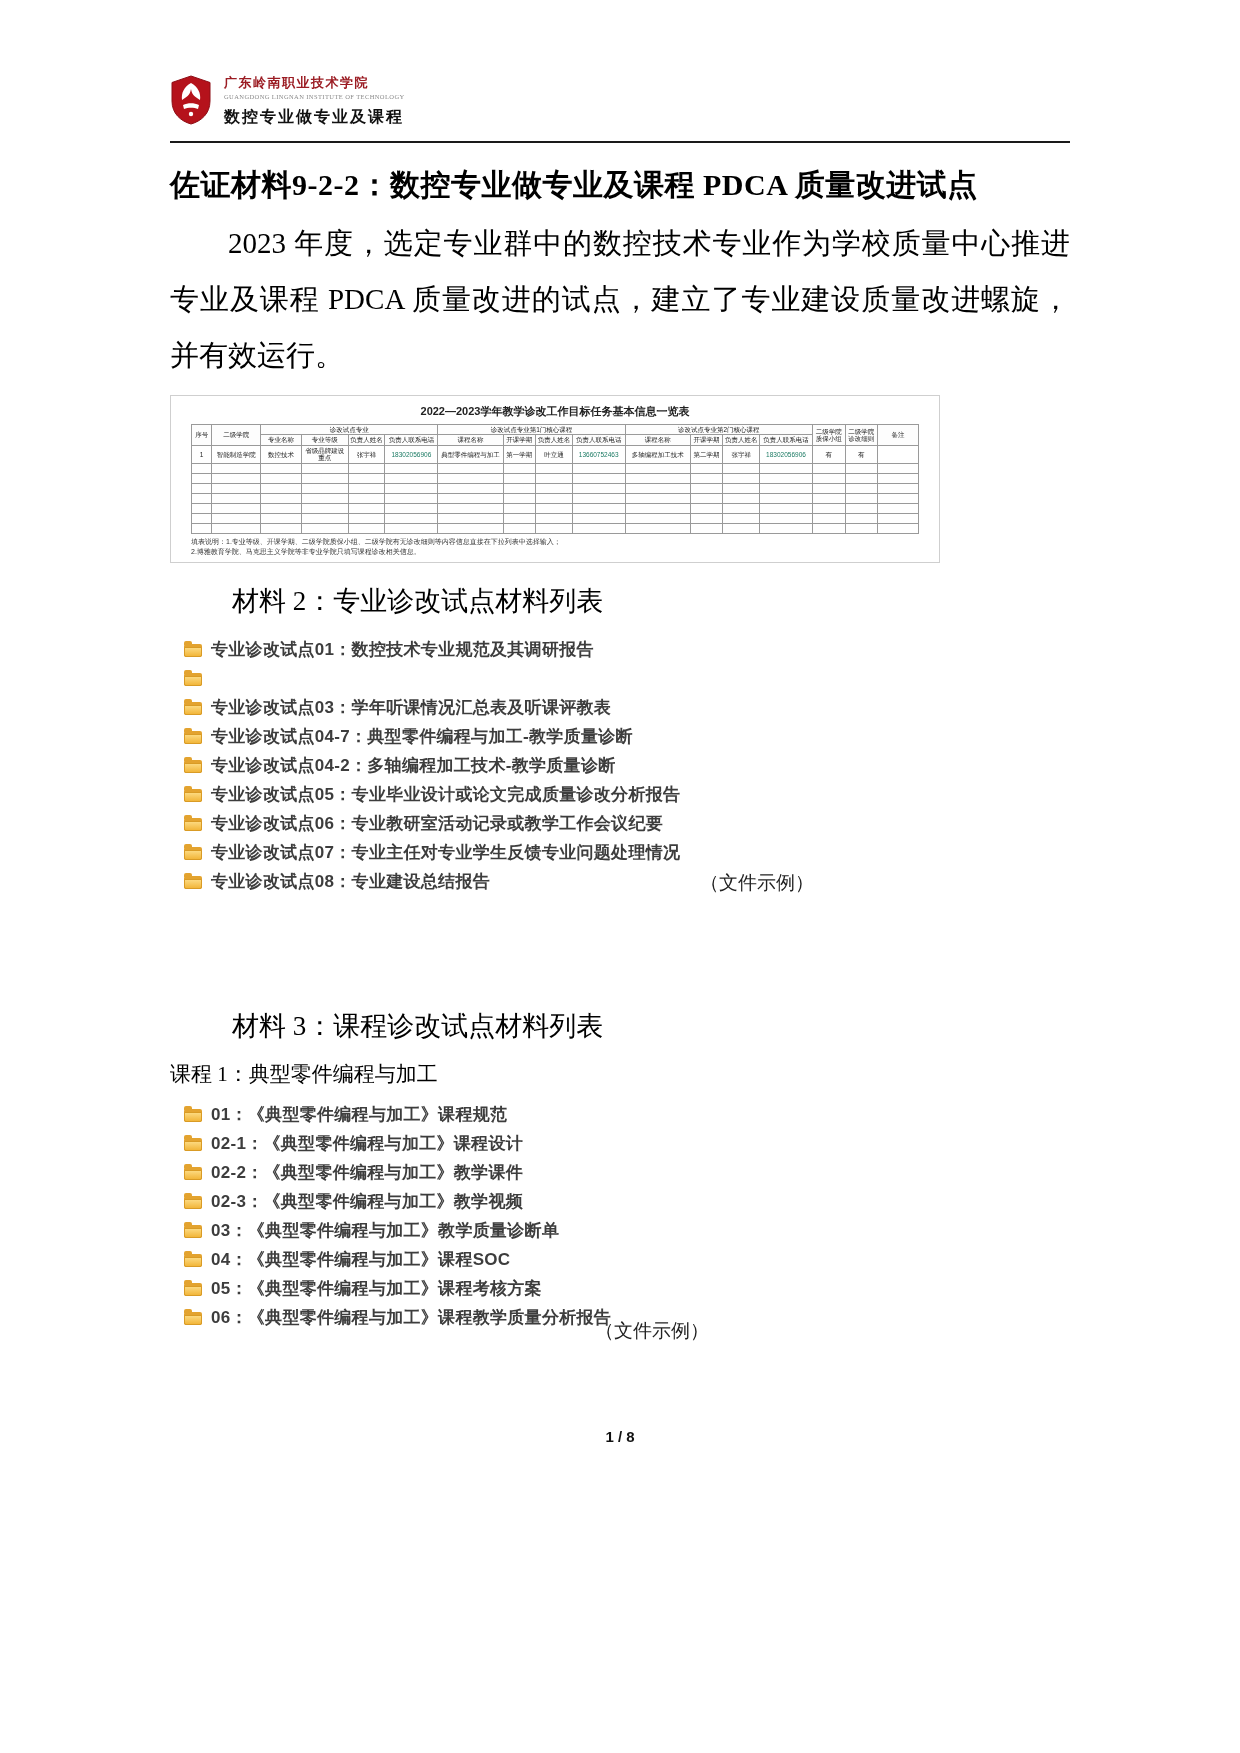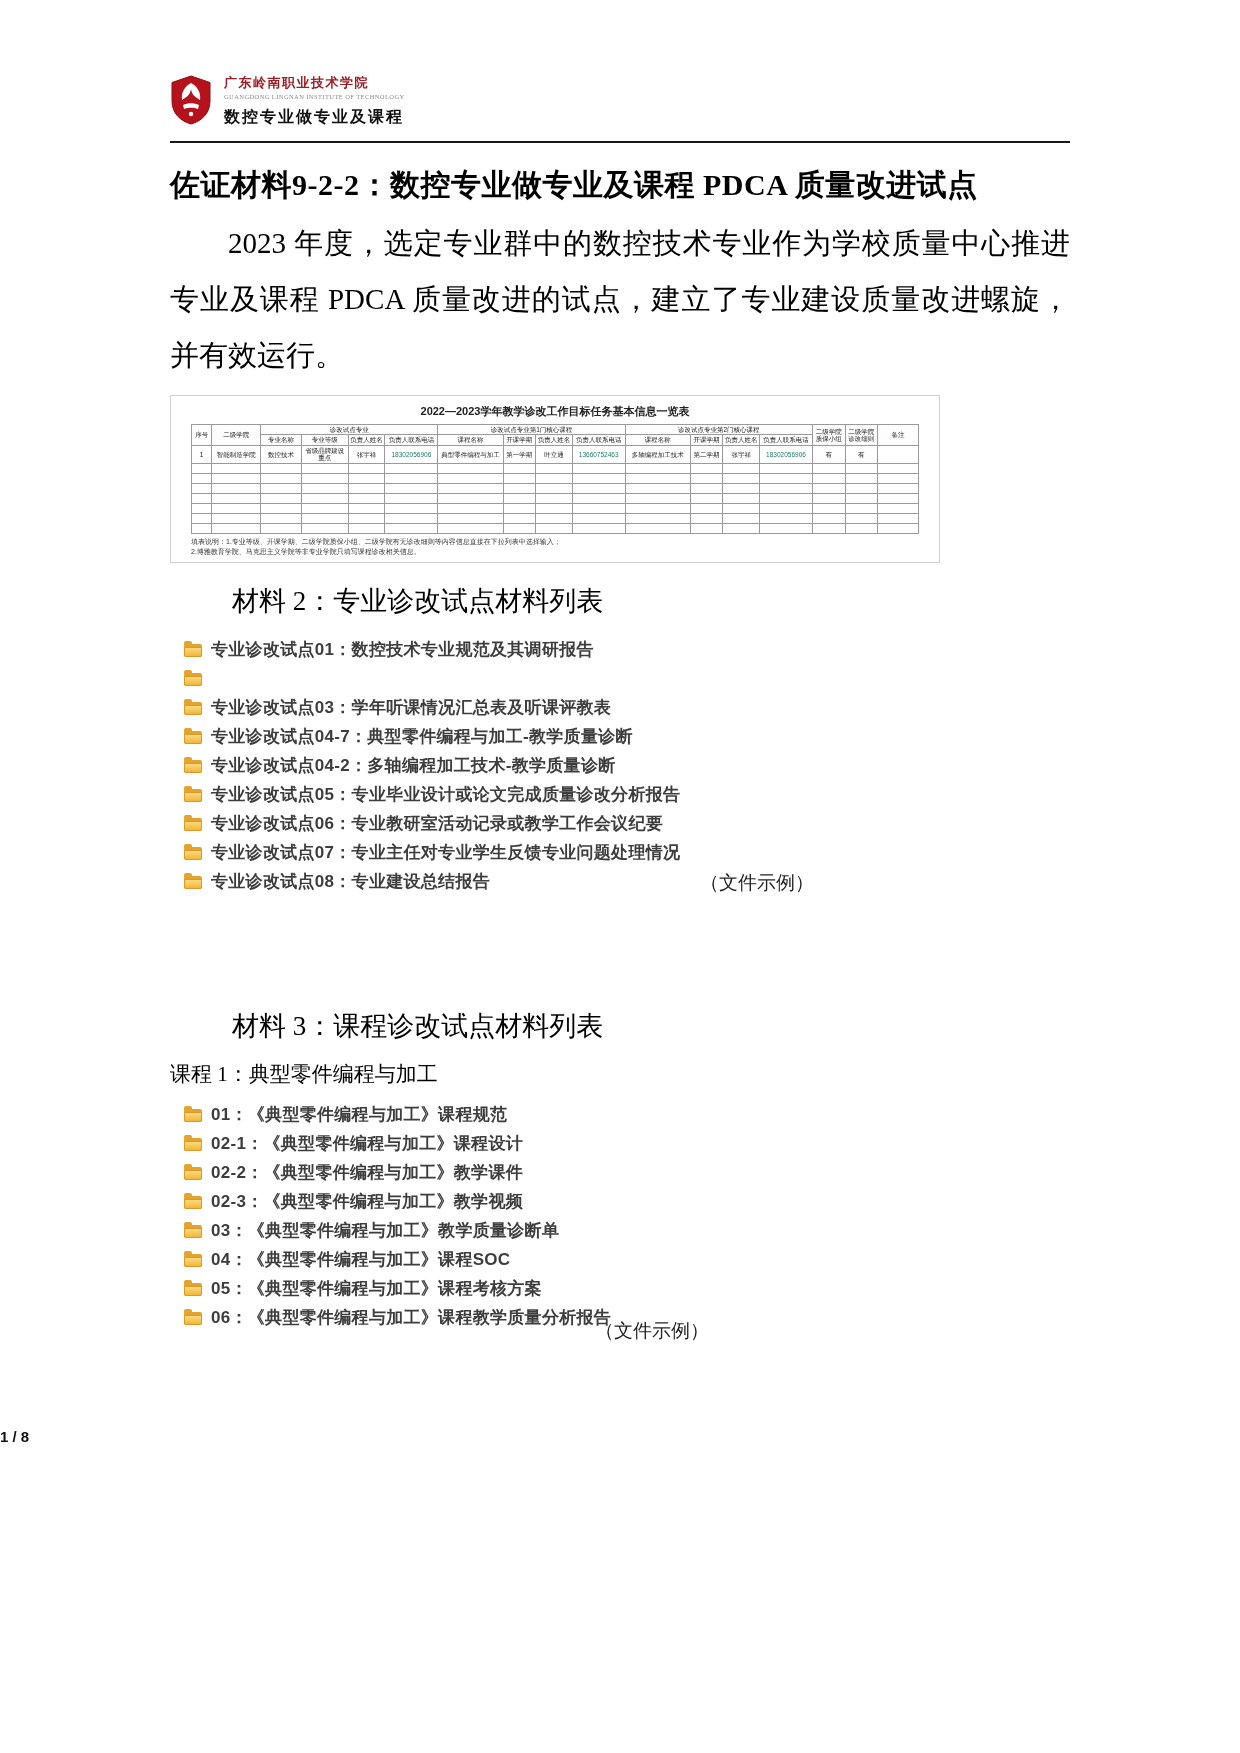--- a/index.html
+++ b/index.html
@@ -50,21 +50,21 @@
   .fi-back{position:absolute;left:0;right:0;top:1px;bottom:0;background:#e3a32f;border-radius:2px;display:block;}
   .fi-back::before{content:"";position:absolute;top:-3px;left:0;width:8px;height:4px;background:#e3a32f;border-radius:2px 2px 0 0;}
   .fi-front{position:absolute;left:0;right:0;bottom:0;height:10px;display:block;
     background:linear-gradient(#fcd97f,#f2b63a);border:1px solid #d99b25;border-radius:1px 1px 2px 2px;box-sizing:border-box;}
 
   .file-example{font-size:19px;color:#222;font-family:"Liberation Serif","DejaVu Serif",serif;}
   #example1{margin:-26px 0 0 530px;}
   #example2{margin:-14px 0 0 425px;}
 
   
-  .page-number{position:absolute;top:1428px;left:0;width:1240px;
+  .page-number{position:absolute;top:1428px;left:0;width:1240px;text-align:center;
     font-size:15px;font-weight:bold;color:#111;font-family:"Liberation Sans","DejaVu Sans",sans-serif;}
 </style>
 </head>
 <body>
 
 <div class="page">
   <div class="content">
 
     <div class="header">
       <span class="logo">

